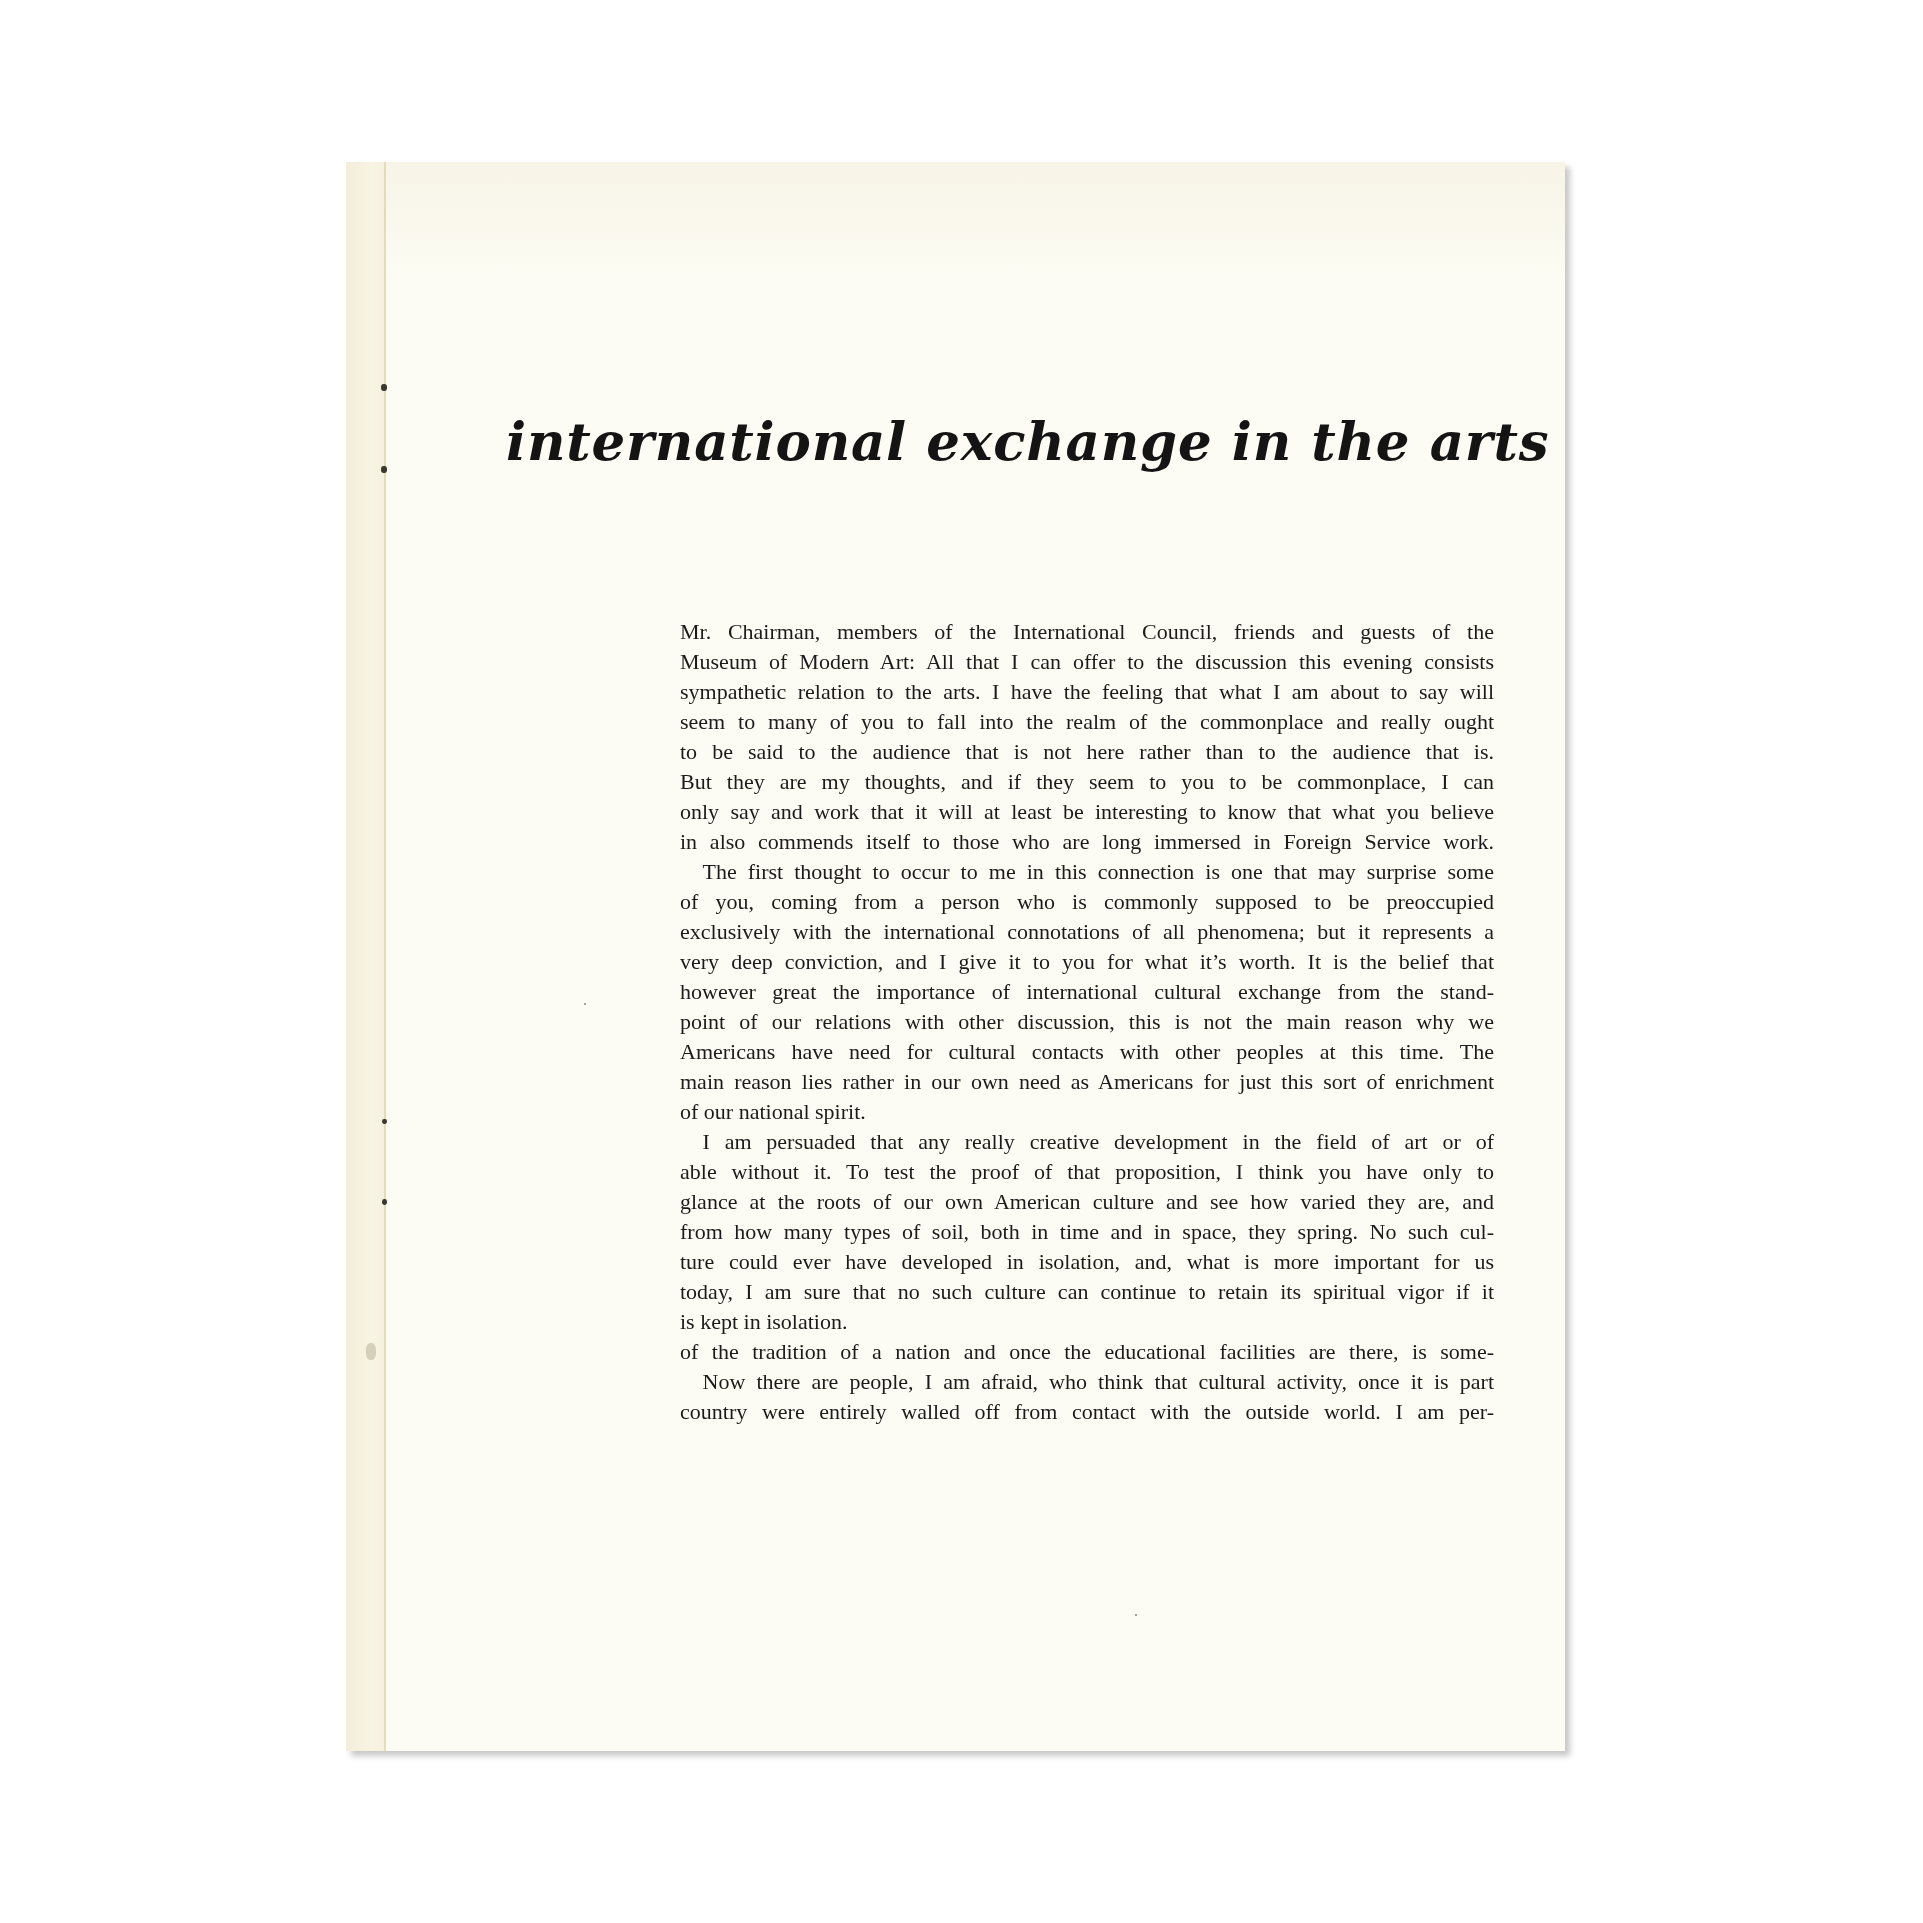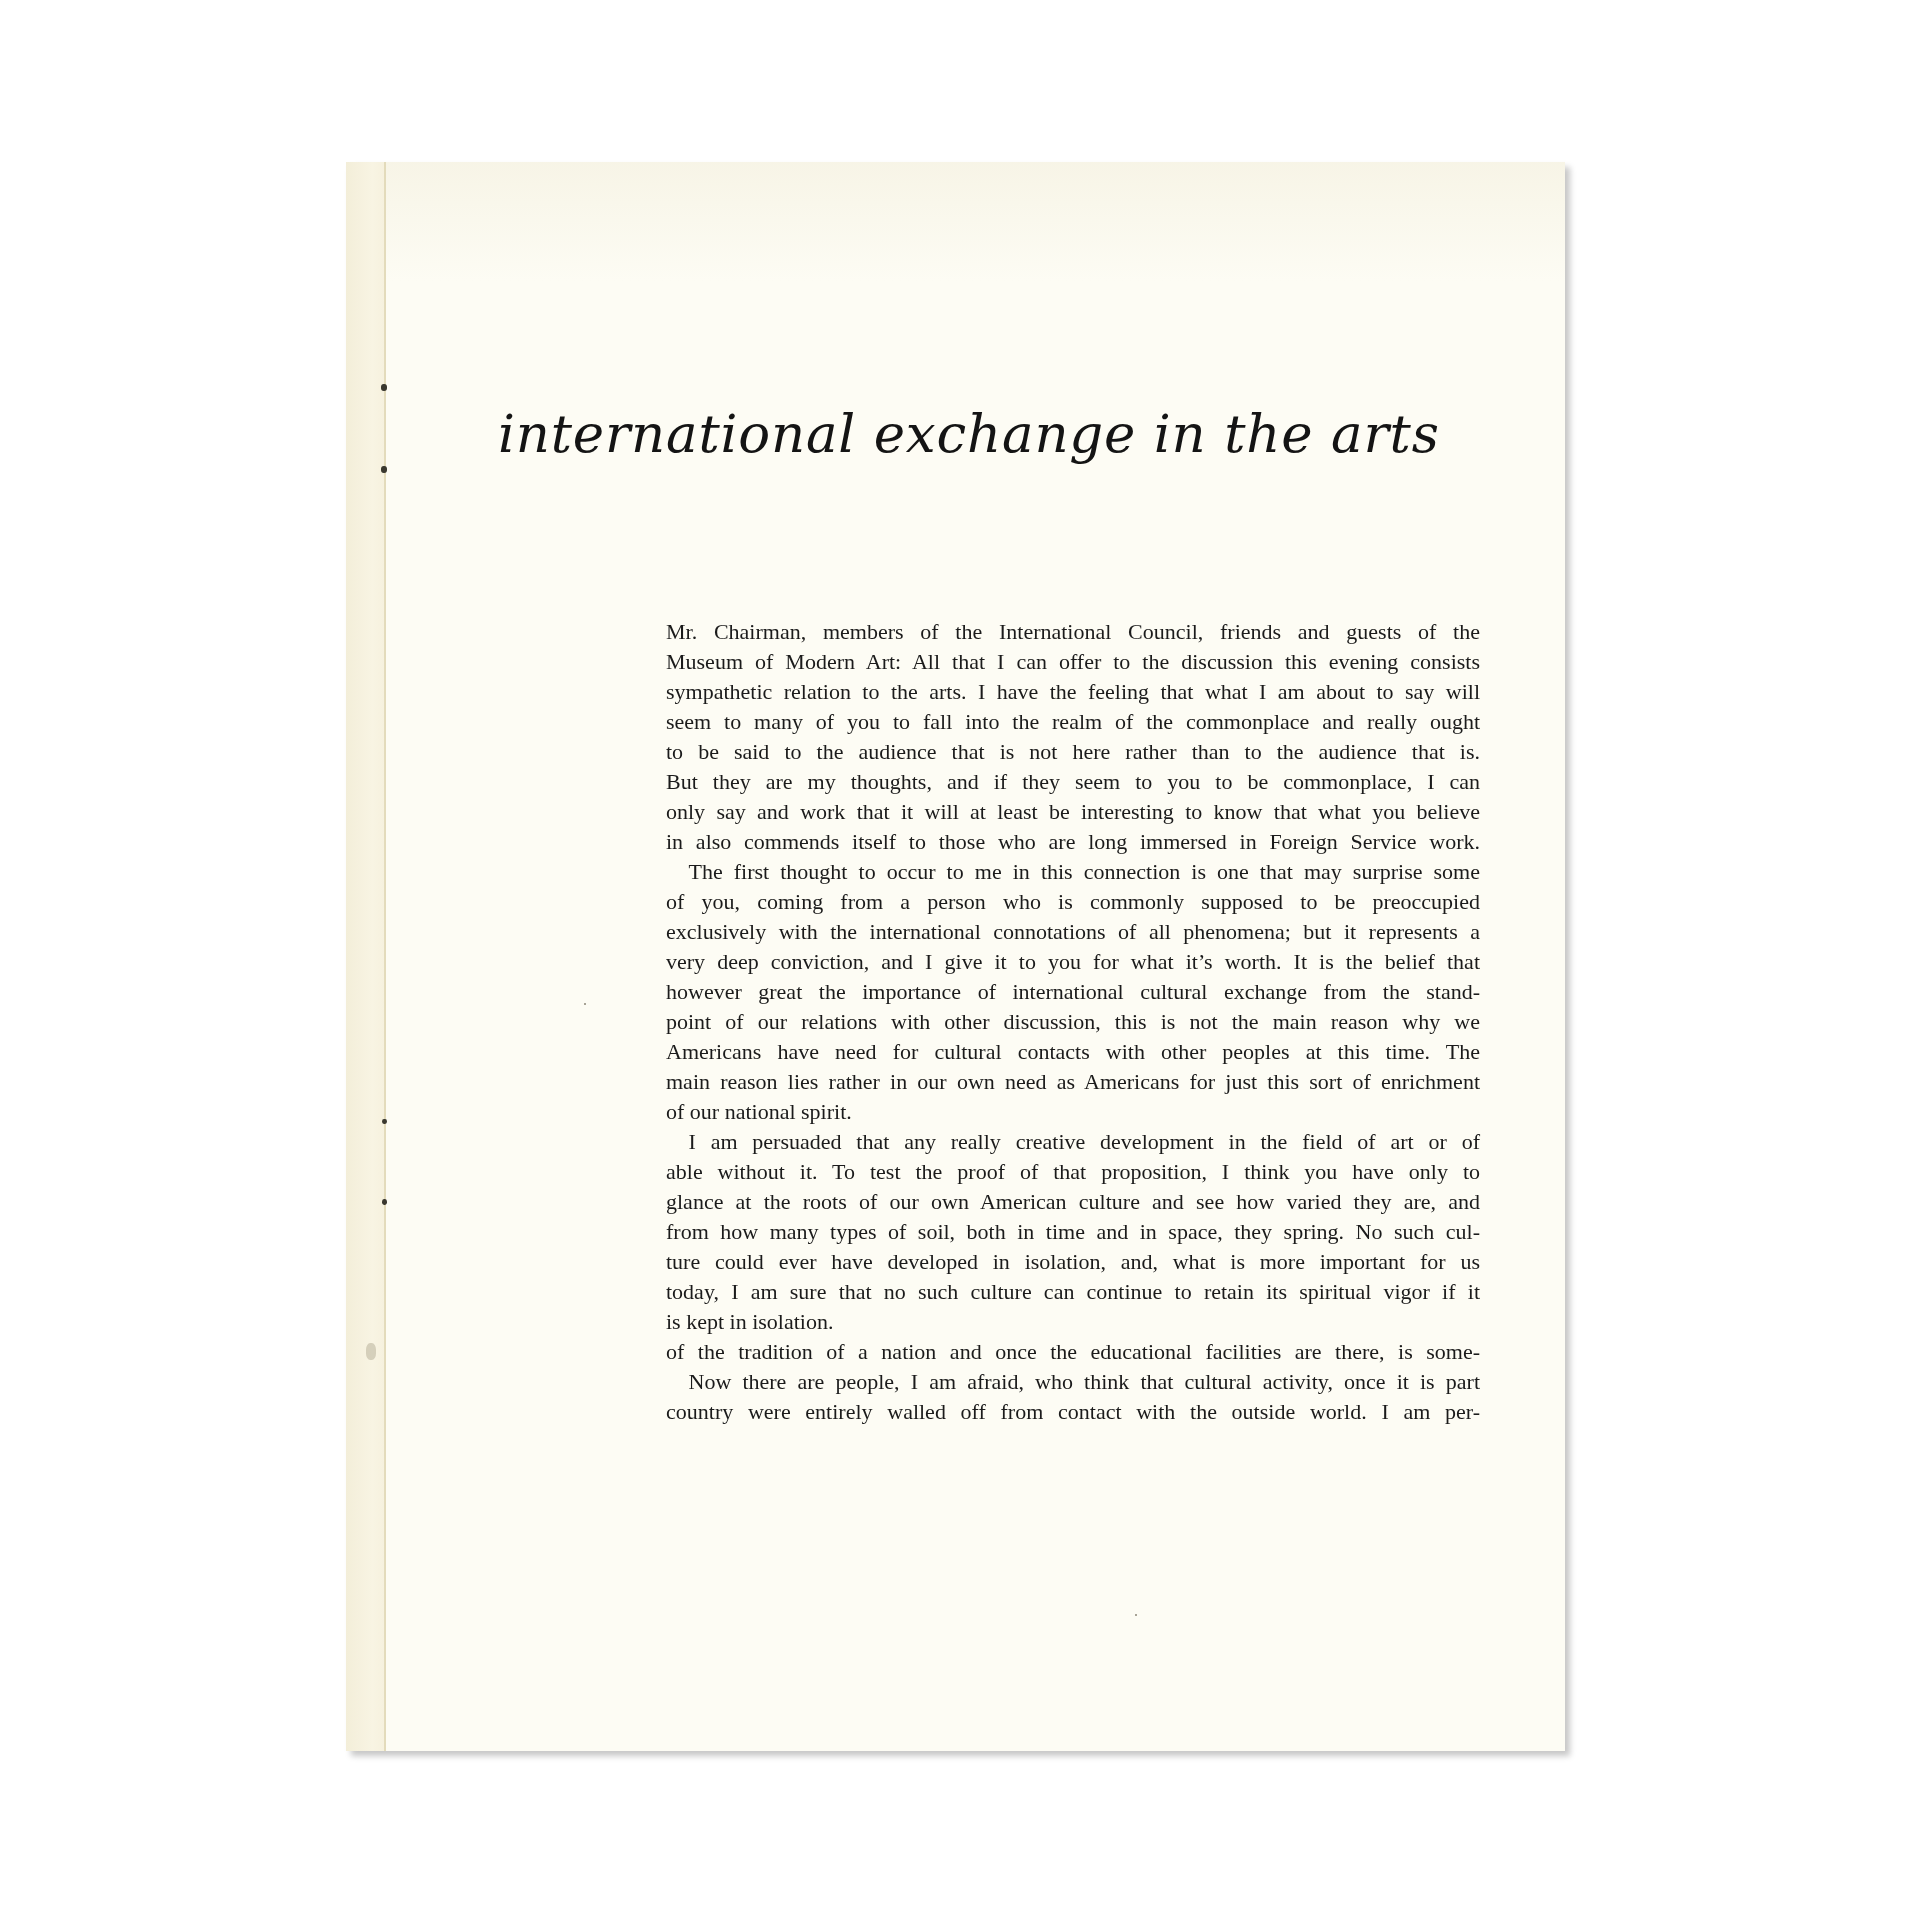--- a/index.html
+++ b/index.html
@@ -42,33 +42,33 @@
     background: rgba(150,140,115,0.35);
     border-radius: 40%;
   }
   .speck {
     position: absolute; width: 2.3px; height: 2.3px;
     background: #8a8677; border-radius: 50%;
   }
   .title {
     position: absolute;
     left: 152px; top: 245px;
-    margin: 0;
+    margin: 8px;
     font-family: "DejaVu Serif", serif;
     font-style: italic;
-    font-weight: normal;
+    font-weight: bold;
     font-size: 53px;
     letter-spacing: 0.8px;
     color: #141414;
     white-space: nowrap;
     line-height: 1;
   }
   .body-text {
     position: absolute;
-    left: 320px; top: 455px;
+    left: 334px; top: 455px;
     width: 814px;
     font-family: "Liberation Serif", serif;
     font-size: 22px;
     line-height: 30px;
     color: #1b1b1b;
     text-align: justify;
   }
   .body-text p { margin: 0; }
   .line {
     display: block;

